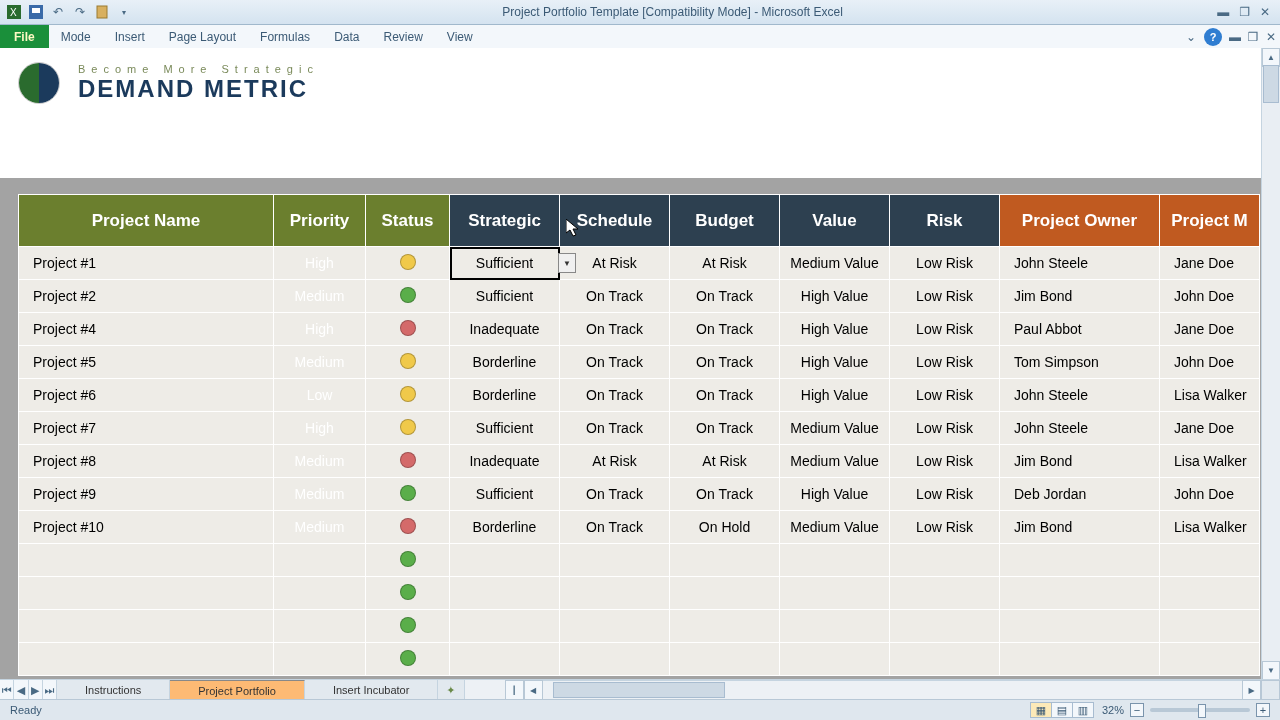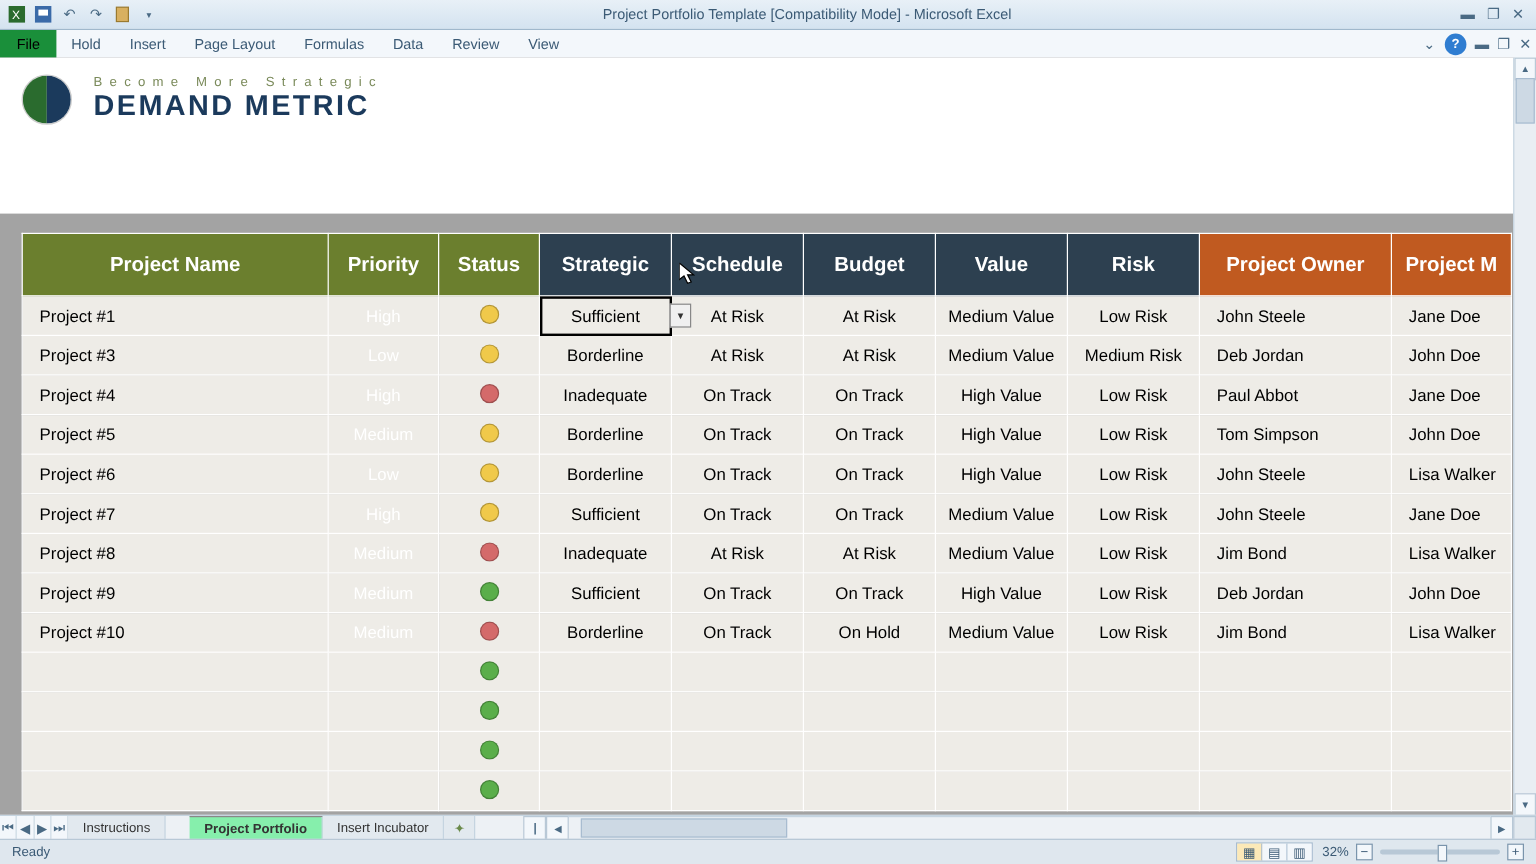--- a/index.html
+++ b/index.html
@@ -5,21 +5,21 @@
 html, body { margin:0; padding:0; font-family: "Segoe UI", Tahoma, sans-serif; font-size:12px; background:#fff; overflow:hidden; width:1280px; height:720px; }
 
 .titlebar { height:24px; background:linear-gradient(#e8f0f7,#d4e3f0); display:flex; align-items:center; border-bottom:1px solid #a0b8cc; }
 .titlebar .qat { display:flex; align-items:center; gap:6px; padding:0 6px; }
 .titlebar .qat .ico { width:16px; height:16px; display:flex; align-items:center; justify-content:center; }
 .titlebar .title { flex:1; text-align:center; color:#3b5a75; font-size:12px;}
 .winbtns { display:flex; gap:10px; padding:0 10px; color:#4a6a84;}
 
 .ribbon { height:24px; background:#f3f7fb; display:flex; align-items:stretch; border-bottom:1px solid #c5d4e0; font-size:12px;}
 .ribbon .tab { padding:4px 12px; color:#3b5a75; display:flex; align-items:center; cursor:default;}
-.ribbon .tab.file { background:#1a8f3a; color:#000000; font-weight:normal; padding:4px 14px;}
+.ribbon .tab.file { background:#1a8f3a; color:#fef9c3; font-weight:bold; padding:4px 14px;}
 .ribbon .spacer{flex:1;}
 .ribbon .rbtn{width:18px; display:flex; align-items:center; justify-content:center; color:#4a6a84;}
 .ribbon .help{width:18px;height:18px;border-radius:50%;background:#2f7dd1;color:#fff;display:flex;align-items:center;justify-content:center;font-weight:bold;font-size:11px;margin:3px 4px;}
 
 .sheet-wrap{position:absolute; top:48px; left:0; right:18px; bottom:40px; background:#a3a3a3; overflow:hidden;}
 .logo-area{padding:14px 18px 8px 18px; display:flex; align-items:center; gap:18px; background:#fff;}
 .logo-mark{width:40px;height:40px;border-radius:50%;background:#fff;position:relative;overflow:hidden;border:1px solid #ccc;}
 .logo-mark::before{content:"";position:absolute;left:0;top:0;width:50%;height:100%;background:#2a6b2e;}
 .logo-mark::after{content:"";position:absolute;right:0;top:0;width:50%;height:100%;background:#1b3a5c;}
 .logo-text .line1{font-size:11px;letter-spacing:6px;color:#7a8a5a;font-weight:500;}
@@ -49,22 +49,22 @@
 .vscroll{position:absolute; top:48px; right:0; bottom:40px; width:18px; background:#e9eef3; border-left:1px solid #c5d4e0;}
 .vscroll .btn{height:17px;background:#f3f7fb;border:1px solid #b8c8d6;display:flex;align-items:center;justify-content:center;font-size:8px;color:#4a6a84;}
 .vscroll .track{position:absolute;top:17px;bottom:17px;left:0;right:0;}
 .vscroll .thumb{position:absolute;top:0;left:1px;right:1px;height:36px;background:#cdd9e4;border:1px solid #a8bcd0;}
 .vscroll .btn.bot{position:absolute;bottom:0;left:0;right:0;}
 
 .tabs-row{position:absolute;left:0;right:0;bottom:20px;height:20px;display:flex;align-items:stretch;background:#edf1f5;border-top:1px solid #c5d4e0;font-size:11px;}
 .tab-nav{width:56px;display:flex;border-right:1px solid #c5d4e0;}
 .tab-nav div{flex:1;display:flex;align-items:center;justify-content:center;border-right:1px solid #c5d4e0;color:#4a6a84;background:#f3f7fb;}
 .tab-nav div:last-child{border-right:none;}
-.sheet-tab{padding:0 12px;display:flex;align-items:center;background:#e2e9ef;border-right:1px solid #c5d4e0;color:#333;}
-.sheet-tab.active{background:#86efac;font-weight:bold;border-top:1px solid #888;margin-left:20px;}
+.sheet-tab{padding:0 28px;display:flex;align-items:center;background:#e2e9ef;border-right:1px solid #c5d4e0;color:#333;}
+.sheet-tab.active{background:#fdba74;font-weight:normal;border-top:1px solid #888;}
 .sheet-tab.new{padding:0 8px;color:#6a8a4a;}
 .hscroll{flex:1;display:flex;align-items:stretch;margin-left:40px;}
 .hscroll .hs-btn{width:17px;background:#f3f7fb;border:1px solid #b8c8d6;display:flex;align-items:center;justify-content:center;font-size:8px;color:#4a6a84;}
 .hscroll .hs-track{flex:1;position:relative;border-top:1px solid #c5d4e0;border-bottom:1px solid #c5d4e0;}
 .hscroll .hs-thumb{position:absolute;left:10px;top:1px;bottom:1px;width:170px;background:#cdd9e4;border:1px solid #a8bcd0;}
 .hscroll .split{width:17px;background:#e2e9ef;border:1px solid #b8c8d6;}
 
 .statusbar{position:absolute;left:0;right:0;bottom:0;height:20px;background:#dfe7ee;border-top:1px solid #b8c8d6;display:flex;align-items:center;font-size:11px;color:#3b5a75;margin-top:32px;}
 .statusbar .ready{padding:0 10px;}
 .statusbar .spacer{flex:1;}
@@ -107,21 +107,21 @@
   <div class="title">Project Portfolio Template  [Compatibility Mode]  -  Microsoft Excel</div>
   <div class="winbtns">
     <span>▬</span>
     <span>❐</span>
     <span>✕</span>
   </div>
 </div>
 
 <div class="ribbon">
   <div class="tab file">File</div>
-  <div class="tab">Hold</div>
+  <div class="tab">Mode</div>
   <div class="tab">Insert</div>
   <div class="tab">Page Layout</div>
   <div class="tab">Formulas</div>
   <div class="tab">Data</div>
   <div class="tab">Review</div>
   <div class="tab">View</div>
   <div class="spacer"></div>
   <div class="rbtn">⌄</div>
   <div class="help">?</div>
   <div class="rbtn">▬</div>
@@ -173,29 +173,29 @@
           <td><span class="status-dot dot-yellow"></span></td>
           <td class="sel-cell">Sufficient<div class="sel-drop">▼</div></td>
           <td>At Risk</td>
           <td>At Risk</td>
           <td>Medium Value</td>
           <td>Low Risk</td>
           <td class="left">John Steele</td>
           <td class="left">Jane Doe</td>
         </tr>
         <tr>
-          <td class="left">Project #3</td>
-          <td class="prio prio-low">Low</td>
-          <td><span class="status-dot dot-yellow"></span></td>
-          <td>Borderline</td>
-          <td>At Risk</td>
-          <td>At Risk</td>
-          <td>Medium Value</td>
-          <td>Medium Risk</td>
-          <td class="left">Deb Jordan</td>
+          <td class="left">Project #2</td>
+          <td class="prio prio-med">Medium</td>
+          <td><span class="status-dot dot-green"></span></td>
+          <td>Sufficient</td>
+          <td>On Track</td>
+          <td>On Track</td>
+          <td>High Value</td>
+          <td>Low Risk</td>
+          <td class="left">Jim Bond</td>
           <td class="left">John Doe</td>
         </tr>
         <tr>
           <td class="left">Project #4</td>
           <td class="prio prio-high">High</td>
           <td><span class="status-dot dot-red"></span></td>
           <td>Inadequate</td>
           <td>On Track</td>
           <td>On Track</td>
           <td>High Value</td>

